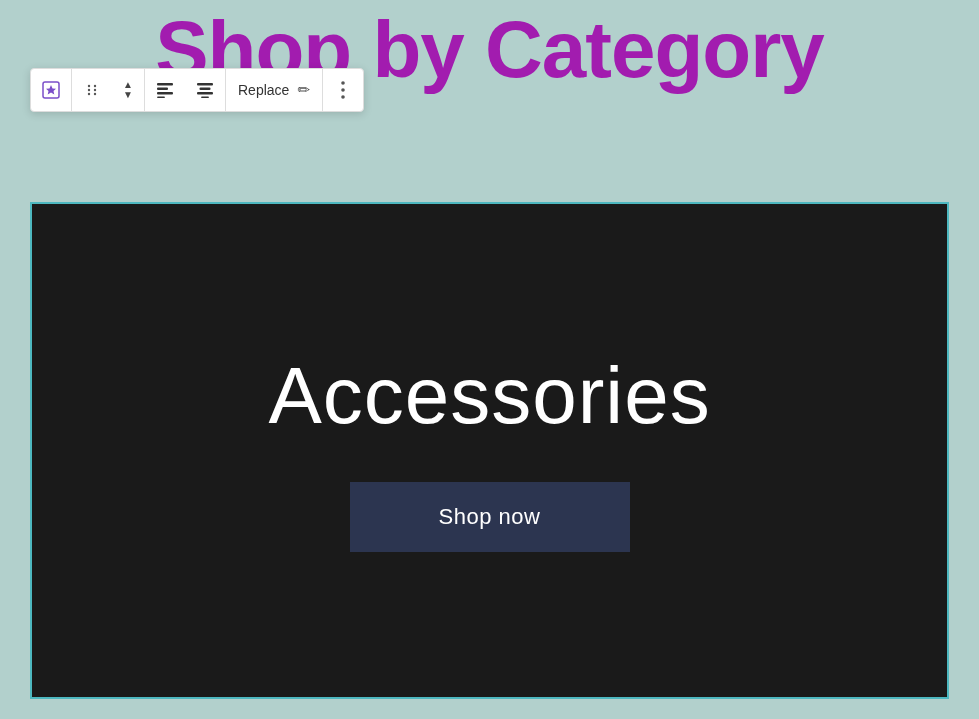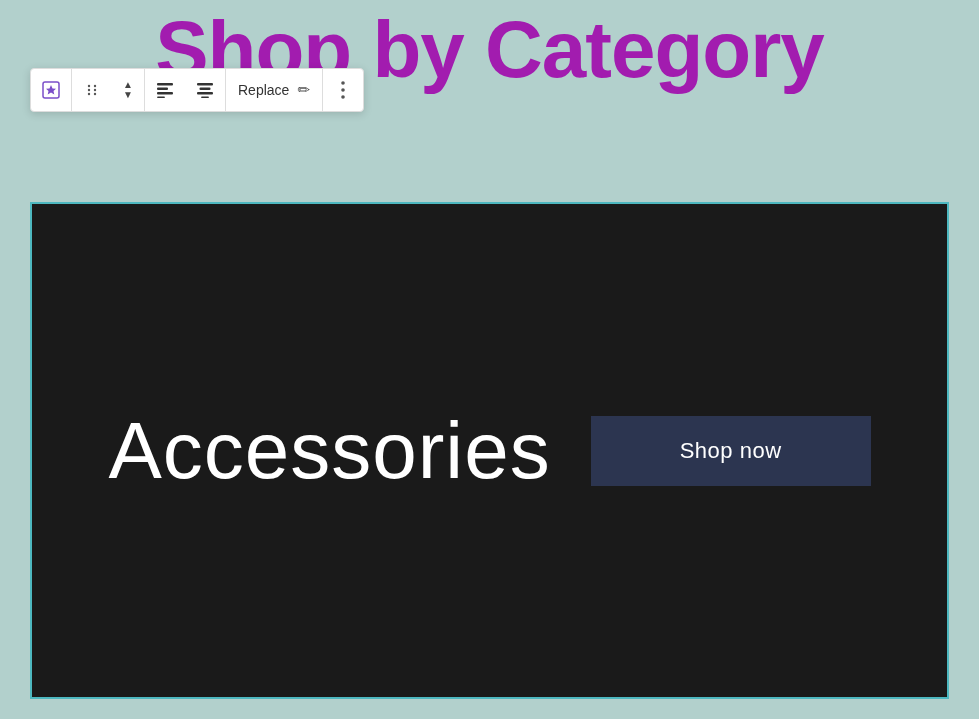--- a/index.html
+++ b/index.html
@@ -119,20 +119,21 @@
     
     .content-block {
       position: absolute;
       top: 160px;
       left: 30px;
       right: 30px;
       bottom: 20px;
       background-color: #1a1a1a;
       border: 2px solid #4db8c0;
       display: flex;
+      flex-direction: column;
       align-items: center;
       justify-content: center;
       gap: 40px;
       margin-top: 42px;
     }
 
     .accessories-title {
       font-size: 80px;
       font-weight: 300;
       color: #ffffff;

